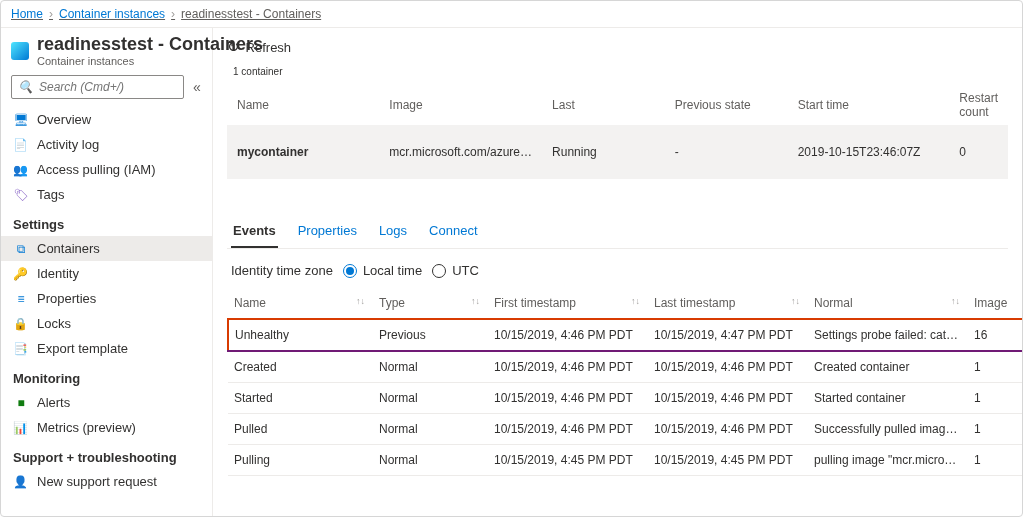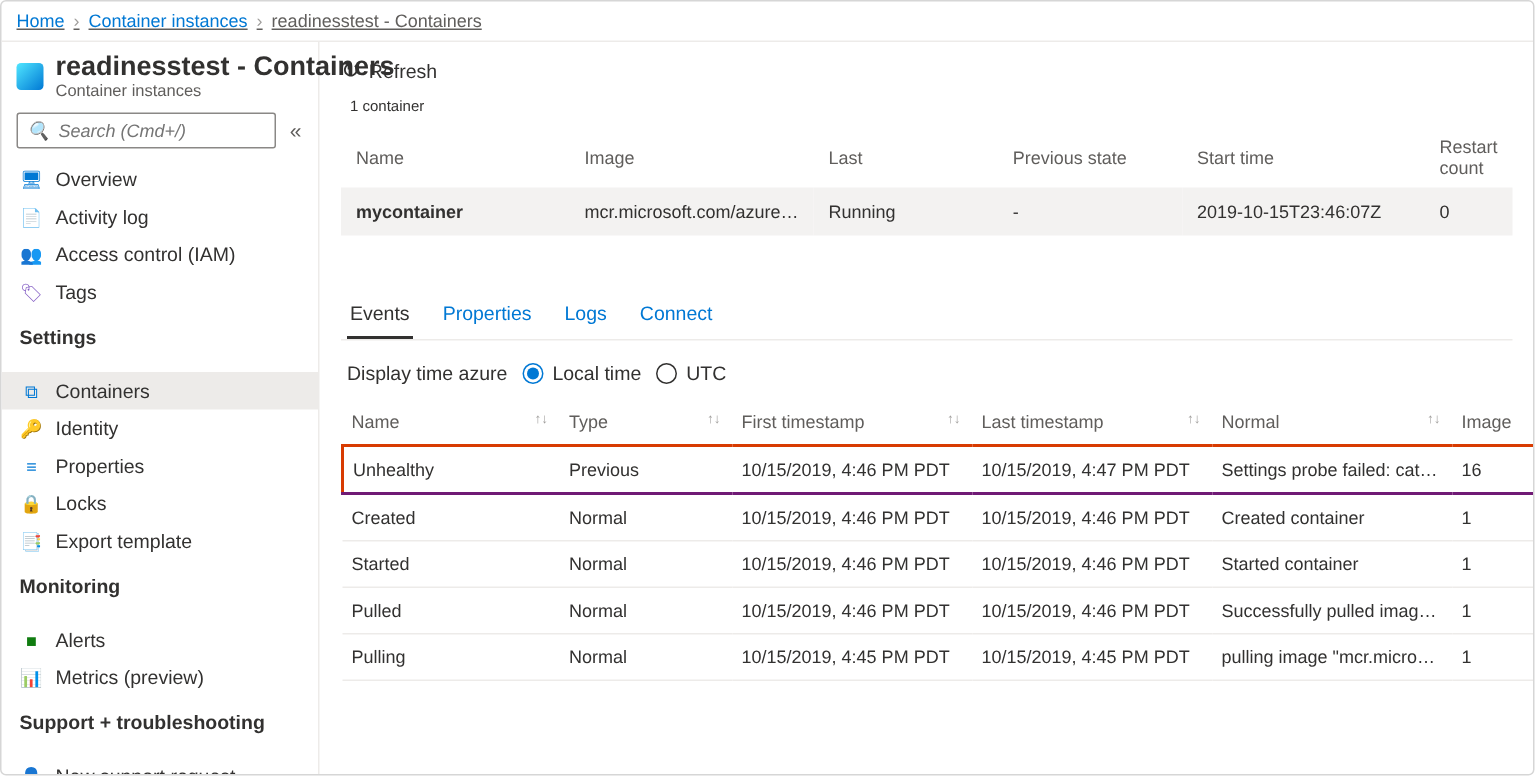--- a/index.html
+++ b/index.html
@@ -20,21 +20,21 @@
 
 .search-row { display:flex; align-items:center; padding:8px 6px 8px 10px; gap:4px; }
 .search-box { flex:1; display:flex; align-items:center; border:1px solid #8a8886; border-radius:2px; height:24px; padding:0 6px; gap:6px; color:#605e5c; font-style:italic; font-size:12px; }
 .search-box input { border:none; outline:none; width:100%; font-style:italic; font-size:12px; color:#605e5c; background:transparent; }
 .collapse-btn { width:18px; text-align:center; color:#605e5c; cursor:pointer; font-size:14px; }
 
 .menu { list-style:none; }
 .menu li { display:flex; align-items:center; gap:8px; padding:5px 12px; font-size:13px; cursor:pointer; color:#323130; }
 .menu li.active { background:#edebe9; }
 .menu .ico { width:16px; height:14px; display:flex; align-items:center; justify-content:center; font-size:12px; }
-.section-label { font-weight:600; padding:10px 12px 16px 12px; font-size:13px; }
+.section-label { font-weight:600; padding:10px 12px 4px 12px; font-size:13px; }
 
 
 .ic-overview { color:#0078d4; }
 .ic-activity { color:#0078d4; }
 .ic-access { color:#0078d4; }
 .ic-tags { color:#8661c5; }
 .ic-containers { color:#0078d4; }
 .ic-identity { color:#ffb900; }
 .ic-properties { color:#0078d4; }
 .ic-locks { color:#323130; }
@@ -45,27 +45,27 @@
 
 .main { flex:1; padding:10px 14px 0 14px; overflow:auto; }
 .toolbar { display:flex; align-items:center; gap:6px; margin-bottom:10px; }
 .refresh-btn { display:flex; align-items:center; gap:6px; cursor:pointer; color:#323130; font-size:13px; }
 .refresh-ico { color:#323130; font-size:15px; }
 
 .count-text { font-size:10px; margin:6px 0 8px 6px; }
 
 .c-table { width:100%; border-collapse:collapse; font-size:12px; }
 .c-table th { text-align:left; font-weight:400; color:#605e5c; padding:6px 10px; }
-.c-table td { padding:9px 10px; }
+.c-table td { padding:20px 10px; }
 .c-table .row-sel { background:#f3f2f1; }
 .c-table .row-sel td:first-child { font-weight:600; }
 
 .tabs { display:flex; gap:18px; border-bottom:1px solid #edebe9; margin-top:36px; padding-left:4px; }
 .tab { padding:8px 2px; cursor:pointer; font-size:13px; color:#0078d4; }
-.tab.active { color:#323130; font-weight:400; border-bottom:2px solid #323130; }
+.tab.active { color:#323130; font-weight:700; border-bottom:2px solid #323130; }
 
 .tz-row { display:flex; align-items:center; gap:10px; margin:14px 0 10px 4px; font-size:13px; }
 .radio { display:flex; align-items:center; gap:6px; cursor:pointer; }
 .rdot { width:14px; height:14px; border:1px solid #323130; border-radius:50%; display:flex; align-items:center; justify-content:center; }
 .rdot.sel::after { content:""; width:8px; height:8px; border-radius:50%; background:#0078d4; }
 .radio.sel .rdot { border-color:#0078d4; }
 
 .ev-table { width:100%; border-collapse:collapse; font-size:12px; table-layout:fixed; }
 .ev-table th { text-align:left; font-weight:400; color:#605e5c; padding:8px 10px 8px 6px; border-bottom:1px solid #edebe9; position:relative; }
 .ev-table th .sort { font-size:9px; color:#a19f9d; position:absolute; right:8px; }
@@ -106,21 +106,21 @@
       <li>
           <span class="ico ic-overview">🖥</span>
           <span>Overview</span>
         </li>
       <li>
           <span class="ico ic-activity">📄</span>
           <span>Activity log</span>
         </li>
       <li>
           <span class="ico ic-access">👥</span>
-          <span>Access control (IAM)</span>
+          <span>Access pulling (IAM)</span>
         </li>
       <li>
           <span class="ico ic-tags">🏷</span>
           <span>Tags</span>
         </li>
     </ul>
 
     <div class="section-label">Settings</div>
     <ul class="menu">
       <li class="active">
@@ -208,21 +208,21 @@
     </table>
 
     <div class="tabs">
       <div class="tab active">Events</div>
       <div class="tab">Properties</div>
       <div class="tab">Logs</div>
       <div class="tab">Connect</div>
     </div>
 
     <div class="tz-row">
-      <span>Display time azure</span>
+      <span>Identity time zone</span>
       <label class="radio sel">
           <span class="rdot sel"></span>
           <span>Local time</span>
         </label>
       <label class="radio">
           <span class="rdot"></span>
           <span>UTC</span>
         </label>
     </div>
 

